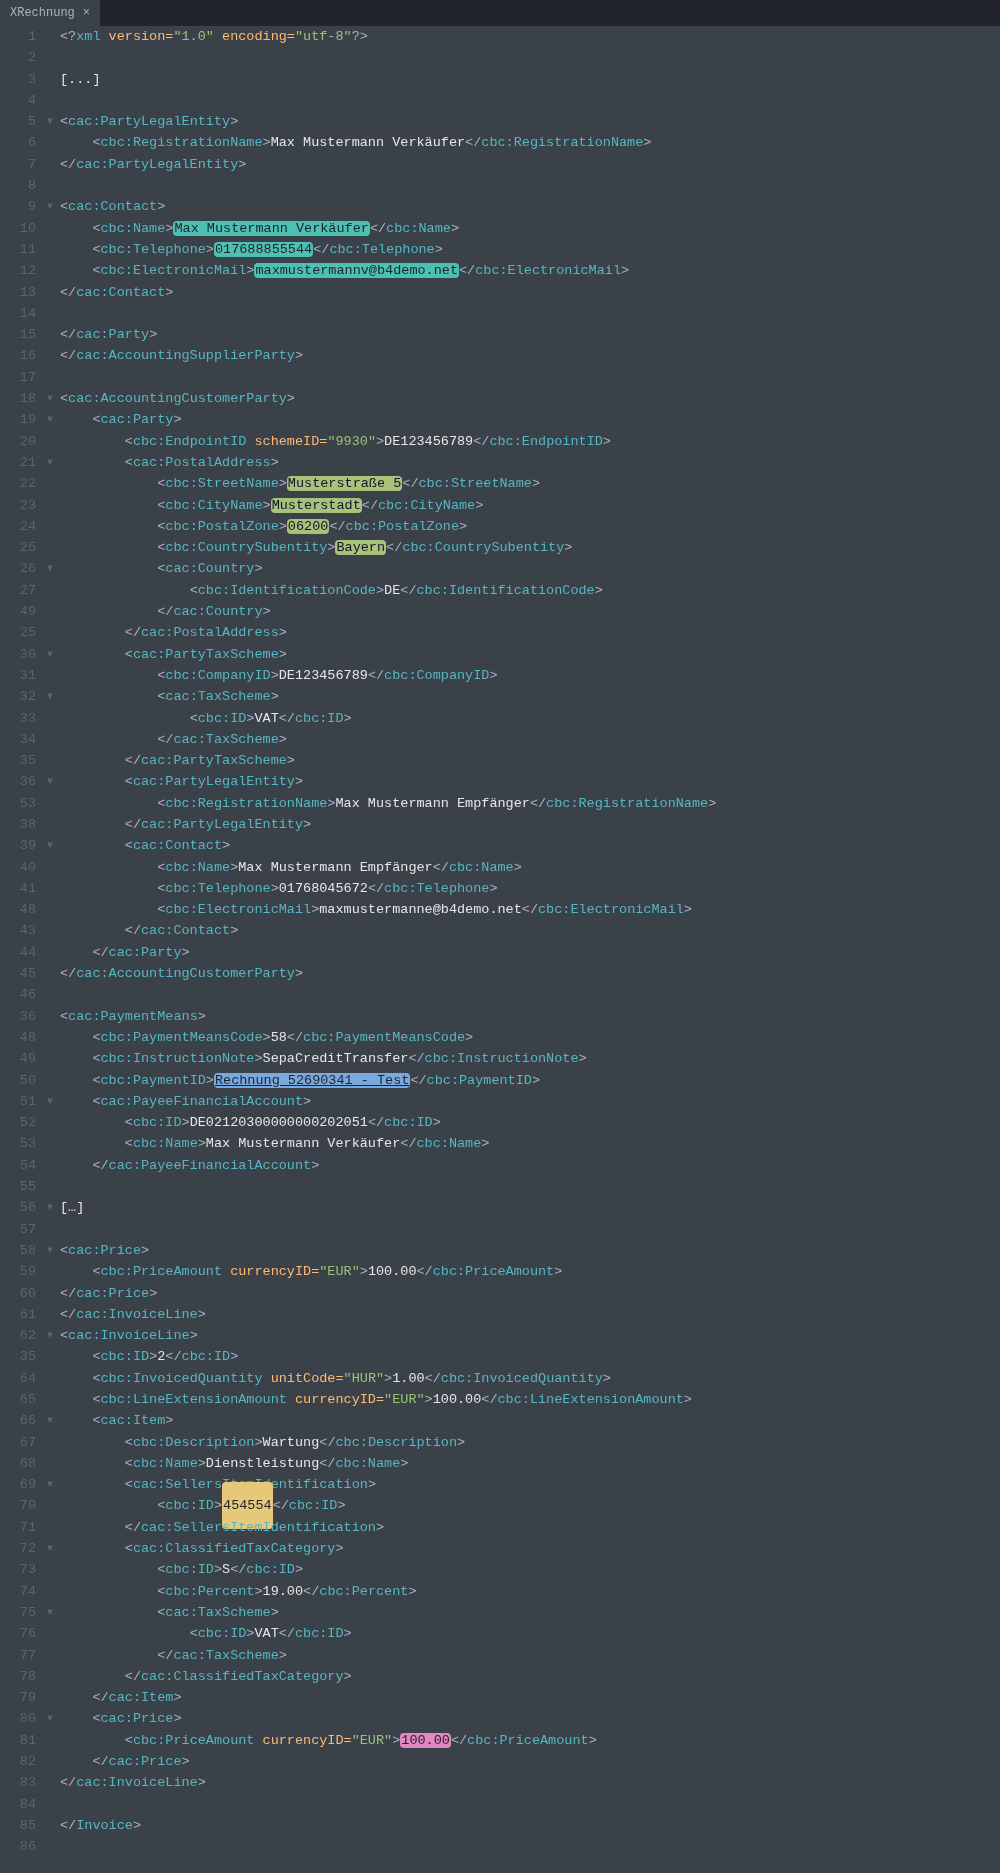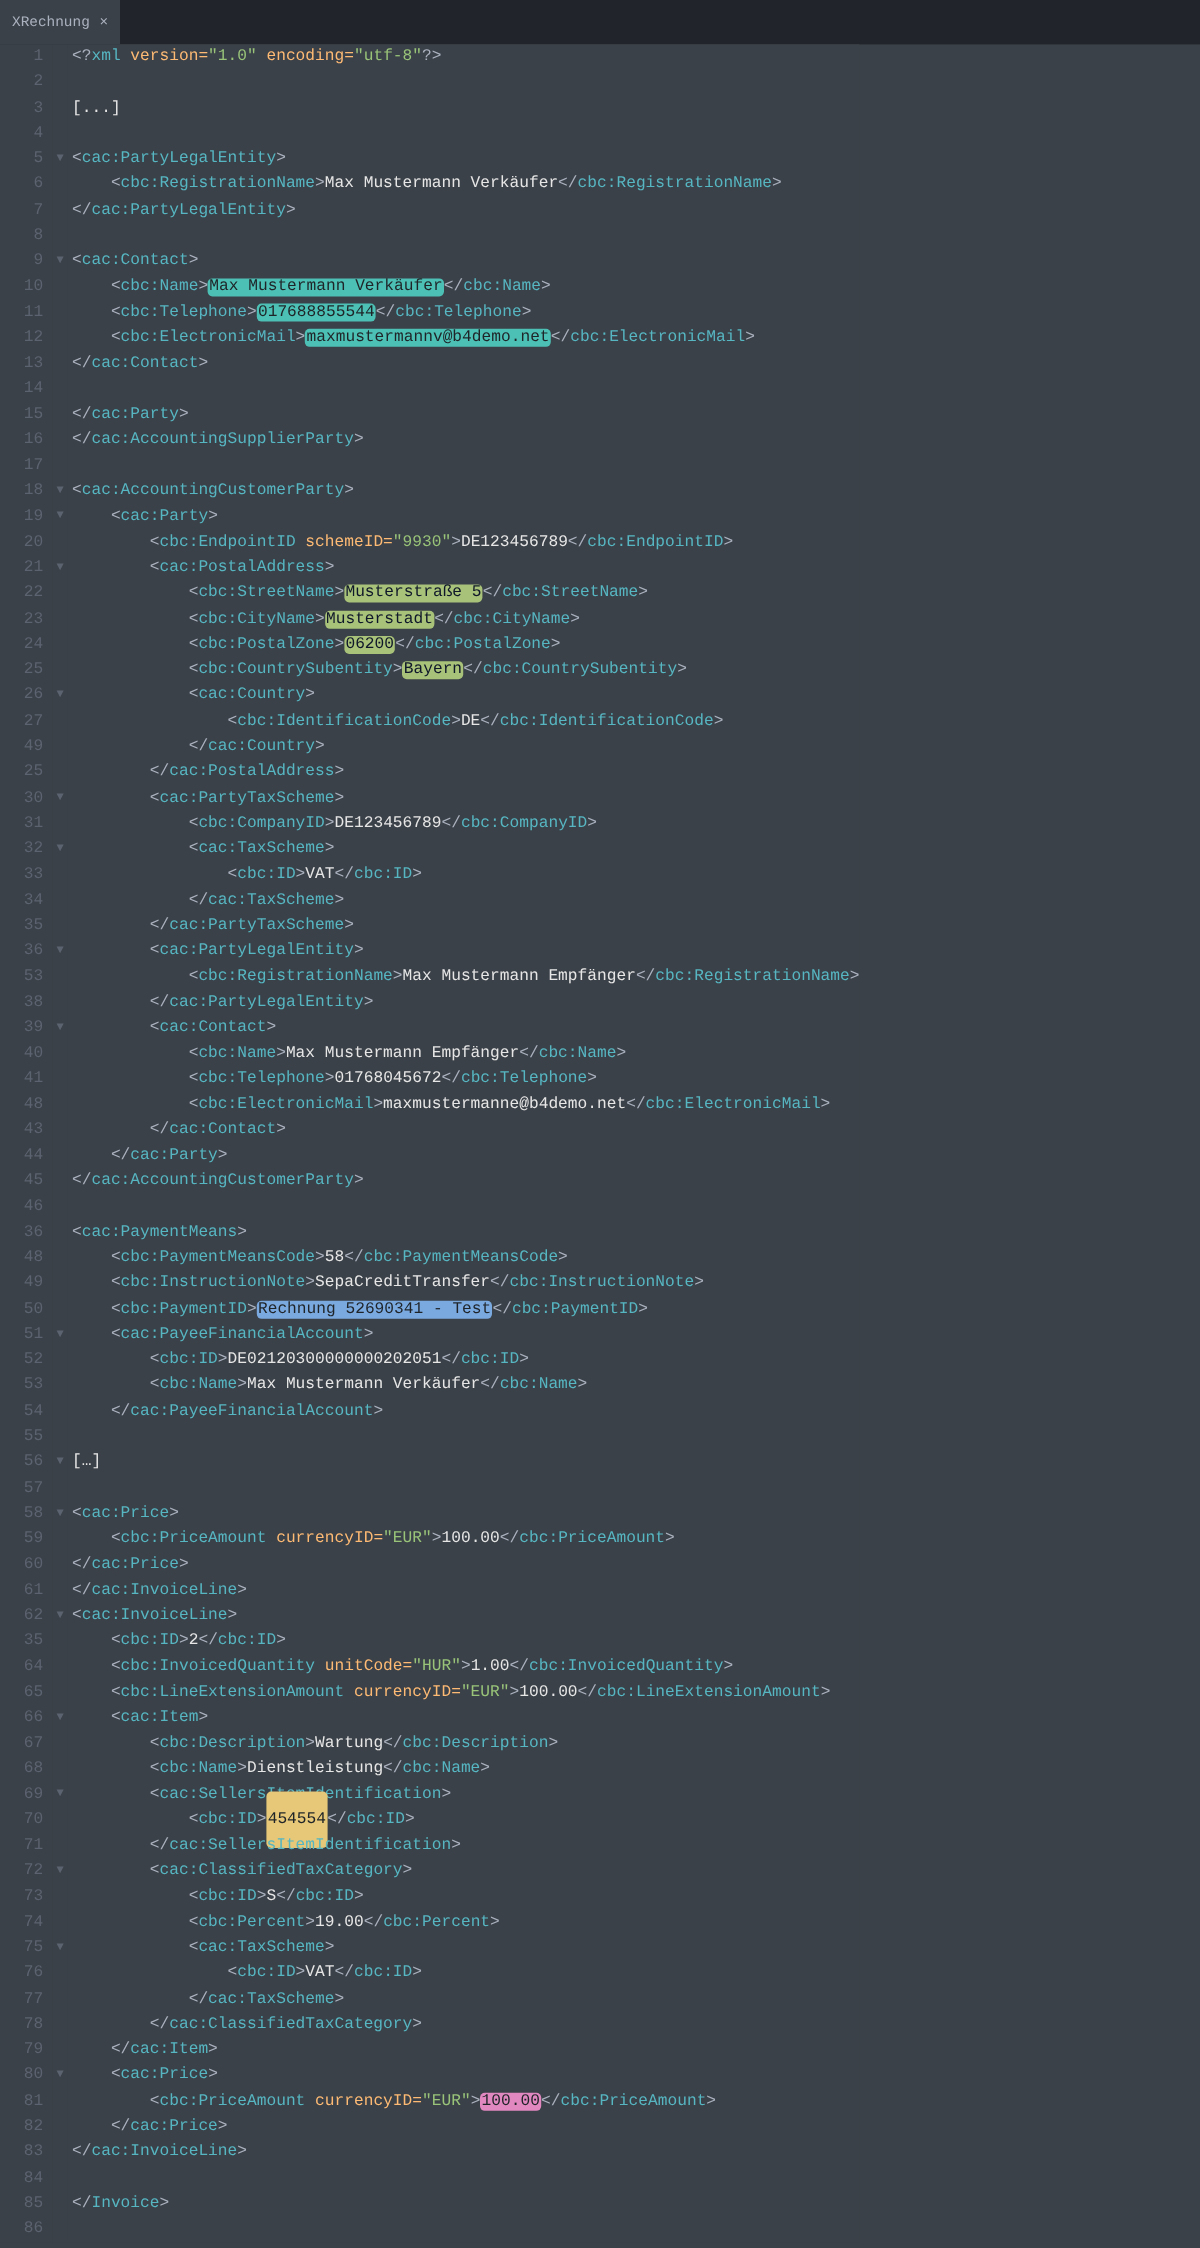--- a/index.html
+++ b/index.html
@@ -6,21 +6,21 @@
   body {
     background: #3b4148;
     font-family: 'Consolas', 'Monaco', 'Courier New', monospace;
     font-size: 13.5px;
     color: #abb2bf;
     width: 1000px;
   }
   .tab-bar {
     background: #21252b;
     display: flex;
-    height: 37px;
+    height: 26px;
   }
   .tab {
     background: #3b4148;
     padding: 3px 10px;
     display: flex;
     align-items: center;
     gap: 8px;
     font-size: 12px;
     color: #abb2bf;
   }
@@ -61,21 +61,21 @@
   .gutter .row { }
   
   .br { color: #abb2bf; }   
   .pb { color: #56b6c2; }  
   .attr { color: #fdba74; } 
   .str { color: #98c379; }  
   .txt { color: #e6e6e6; } 
   
   .hl-teal { background: #4dc0b5; color:#1f2428; border-radius:4px; padding:0 1px;}
   .hl-olive { background: #a8c27a; color:#0f172a; border-radius:4px; padding:0 1px;}
-  .hl-blue { background: #7aa9e0; color:#1f2428; border-radius:4px; padding:0 1px;}
+  .hl-blue { background: #7aa9e0; color:#1f2428; border-radius:4px; padding:0 1px;text-decoration:underline;}
   .hl-yellow { background: #e6c878; color:#1f2428; border-radius:4px; padding:16px 1px;}
   .hl-pink { background: #e288c0; color:#1f2428; border-radius:4px; padding:0 1px;}
 </style>
 </head>
 <body>
 
 <div class="tab-bar">
   <div class="tab">
     <span>XRechnung</span>
     <span class="tab-close">×</span>

